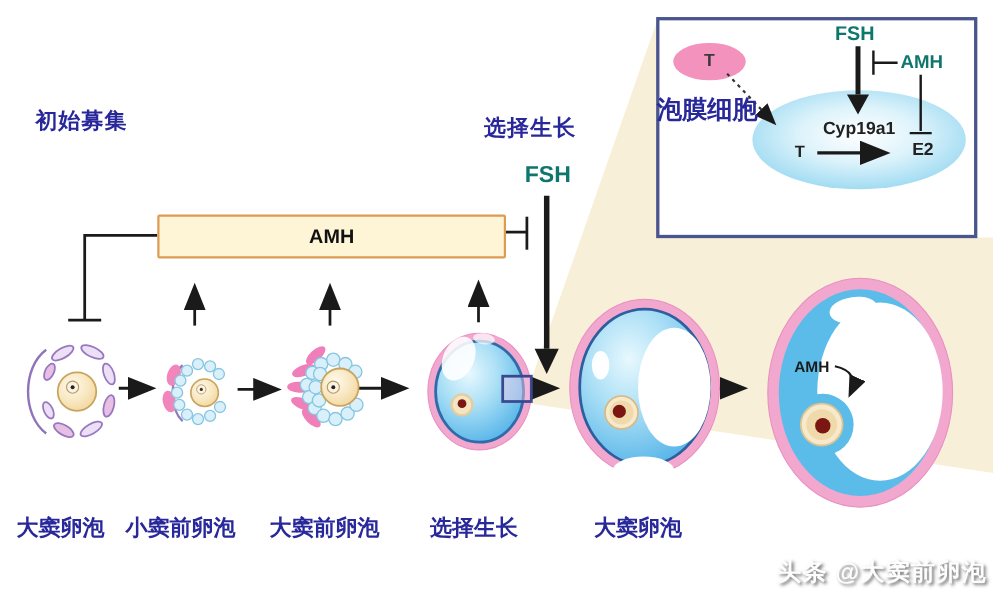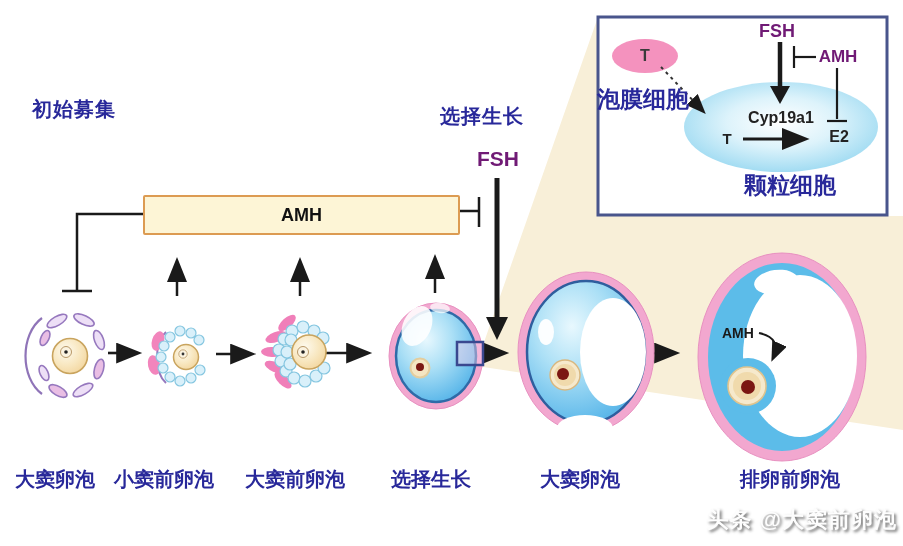--- a/index.html
+++ b/index.html
@@ -7,21 +7,21 @@
     position:relative;width:903px;height:546px;background:#ffffff;overflow:hidden;
     font-family:"Liberation Sans","DejaVu Sans",sans-serif;
   }
   .abs{position:absolute;}
   .ctr{transform:translate(-50%,-50%);white-space:nowrap;}
   .ctrx{transform:translateX(-50%);white-space:nowrap;}
   .blue{color:#28289A;font-weight:bold;}
   .stage{font-size:20px;letter-spacing:1px;}
   .flabel{font-size:20px;}
   .insetlabel{font-size:23px;}
-  .blk{color:#701a75;font-weight:bold;}
+  .blk{color:#0f766e;font-weight:bold;}
   .fsh-main{font-size:21px;}
   .inset-fsh{font-size:18px;}
   .inset-amh{font-size:17px;}
   .inset-sm{color:#222222;font-weight:600;font-size:16px;}
   .amh-box{
     left:143px;top:195px;width:313px;height:36px;
     background:#FDF5D6;border:2px solid #DC9B52;border-radius:2px;
     display:flex;align-items:center;justify-content:center;
     font-size:18px;font-weight:bold;color:#111;
   }
@@ -221,28 +221,26 @@
   <div class="abs blue stage" style="left:32px;top:96px;">初始募集</div>
   <div class="abs blue stage" style="left:440px;top:103px;">选择生长</div>
 
   <div class="abs blk fsh-main ctr" style="left:498px;top:159px;">FSH</div>
 
   <div class="abs blue flabel ctrx" style="left:55px;top:466px;">大窦卵泡</div>
   <div class="abs blue flabel ctrx" style="left:164px;top:466px;">小窦前卵泡</div>
   <div class="abs blue flabel ctrx" style="left:295px;top:466px;text-align:right;">大窦前卵泡</div>
   <div class="abs blue flabel ctrx" style="left:431px;top:466px;">选择生长</div>
   <div class="abs blue flabel ctrx" style="left:580px;top:466px;">大窦卵泡</div>
-  <div class="abs blue flabel ctrx" style="left:790px;top:466px;">排卵前卵泡</div>
 
   <div class="abs amh-f6" style="left:722px;top:325px;">AMH</div>
 
   <div class="abs ctr" style="left:645px;top:56px;font-size:16px;font-weight:bold;color:#3a3a3a;">T</div>
   <div class="abs blue insetlabel" style="left:597px;top:84px;">泡膜细胞</div>
   <div class="abs blk inset-fsh ctr" style="left:777px;top:31px;">FSH</div>
   <div class="abs blk inset-amh ctr" style="left:838px;top:57px;">AMH</div>
   <div class="abs inset-sm ctr" style="left:781px;top:118px;">Cyp19a1</div>
   <div class="abs inset-sm ctr" style="left:727px;top:138px;font-size:15px;">T</div>
   <div class="abs inset-sm ctr" style="left:839px;top:137px;">E2</div>
-  <div class="abs blue insetlabel ctrx" style="left:790px;top:170px;">颗粒细胞</div>
 
   <div class="abs watermark">头条 @大窦前卵泡</div>
 
 </div>
 
 </body></html>

